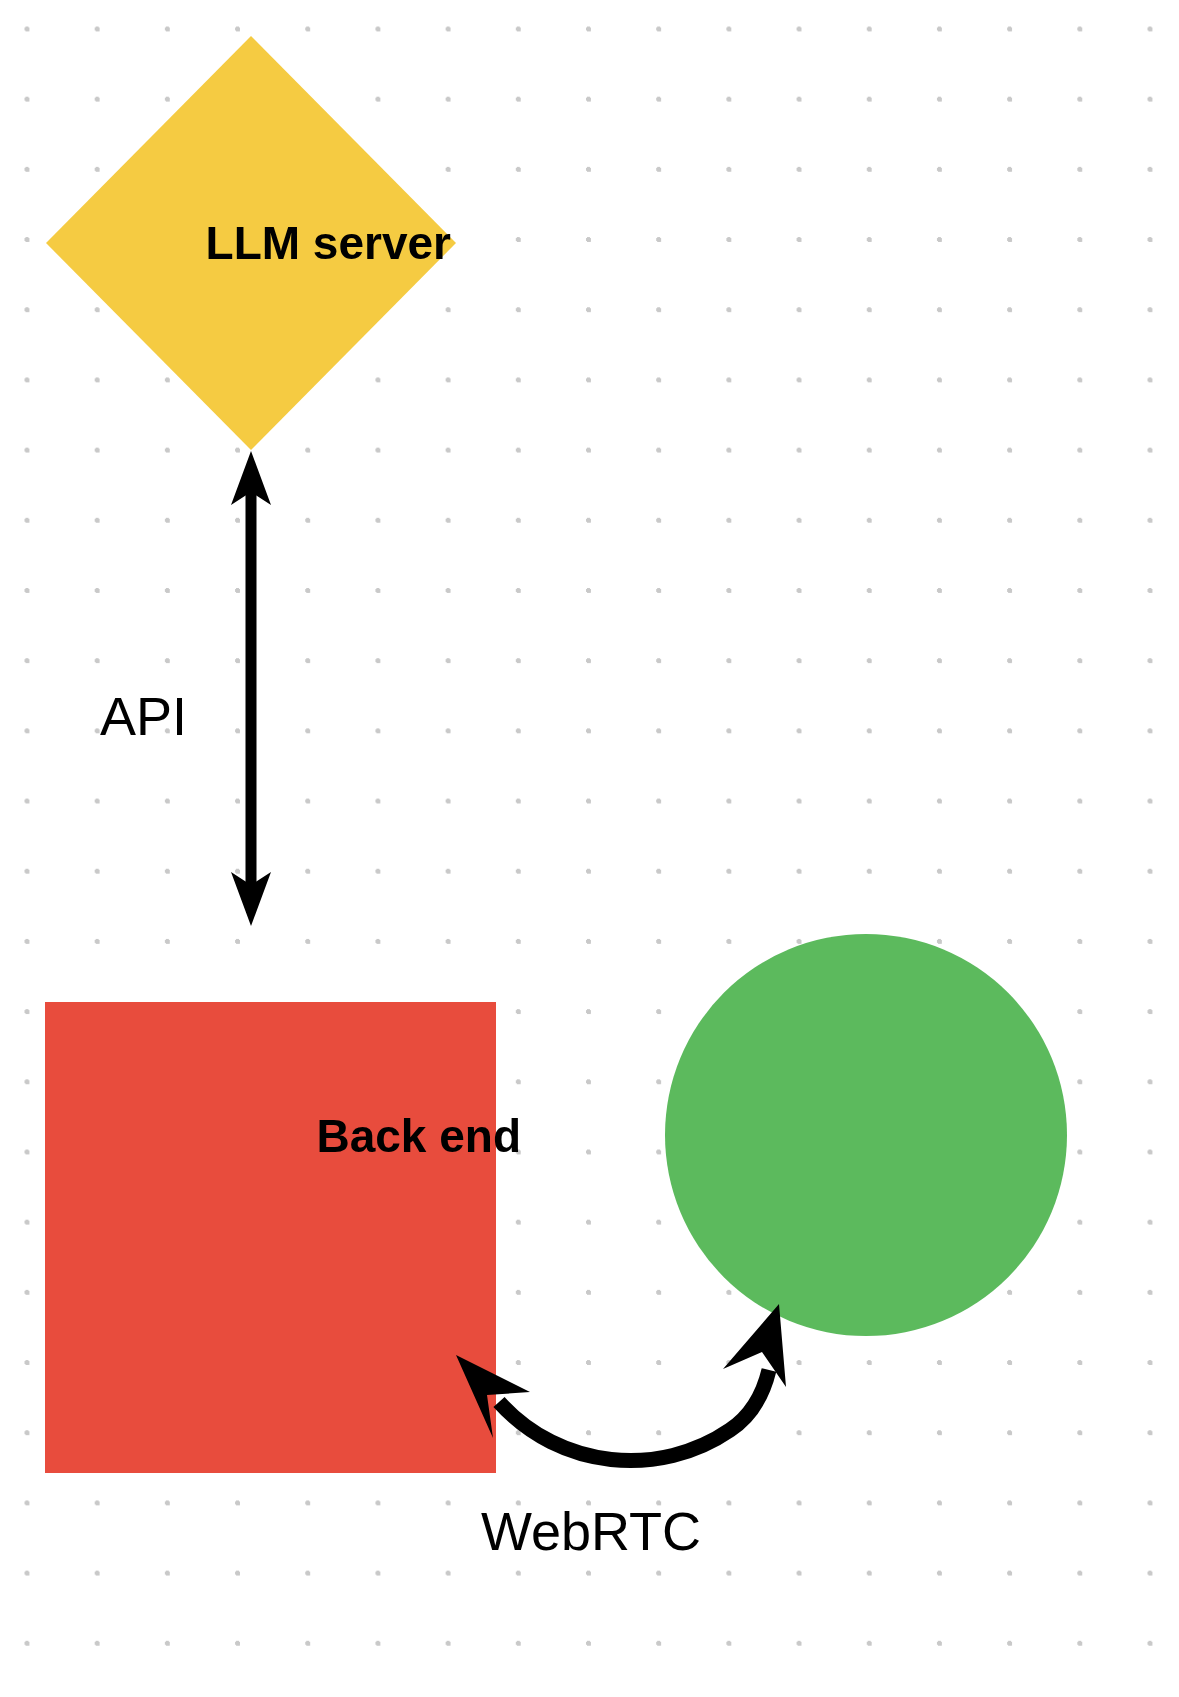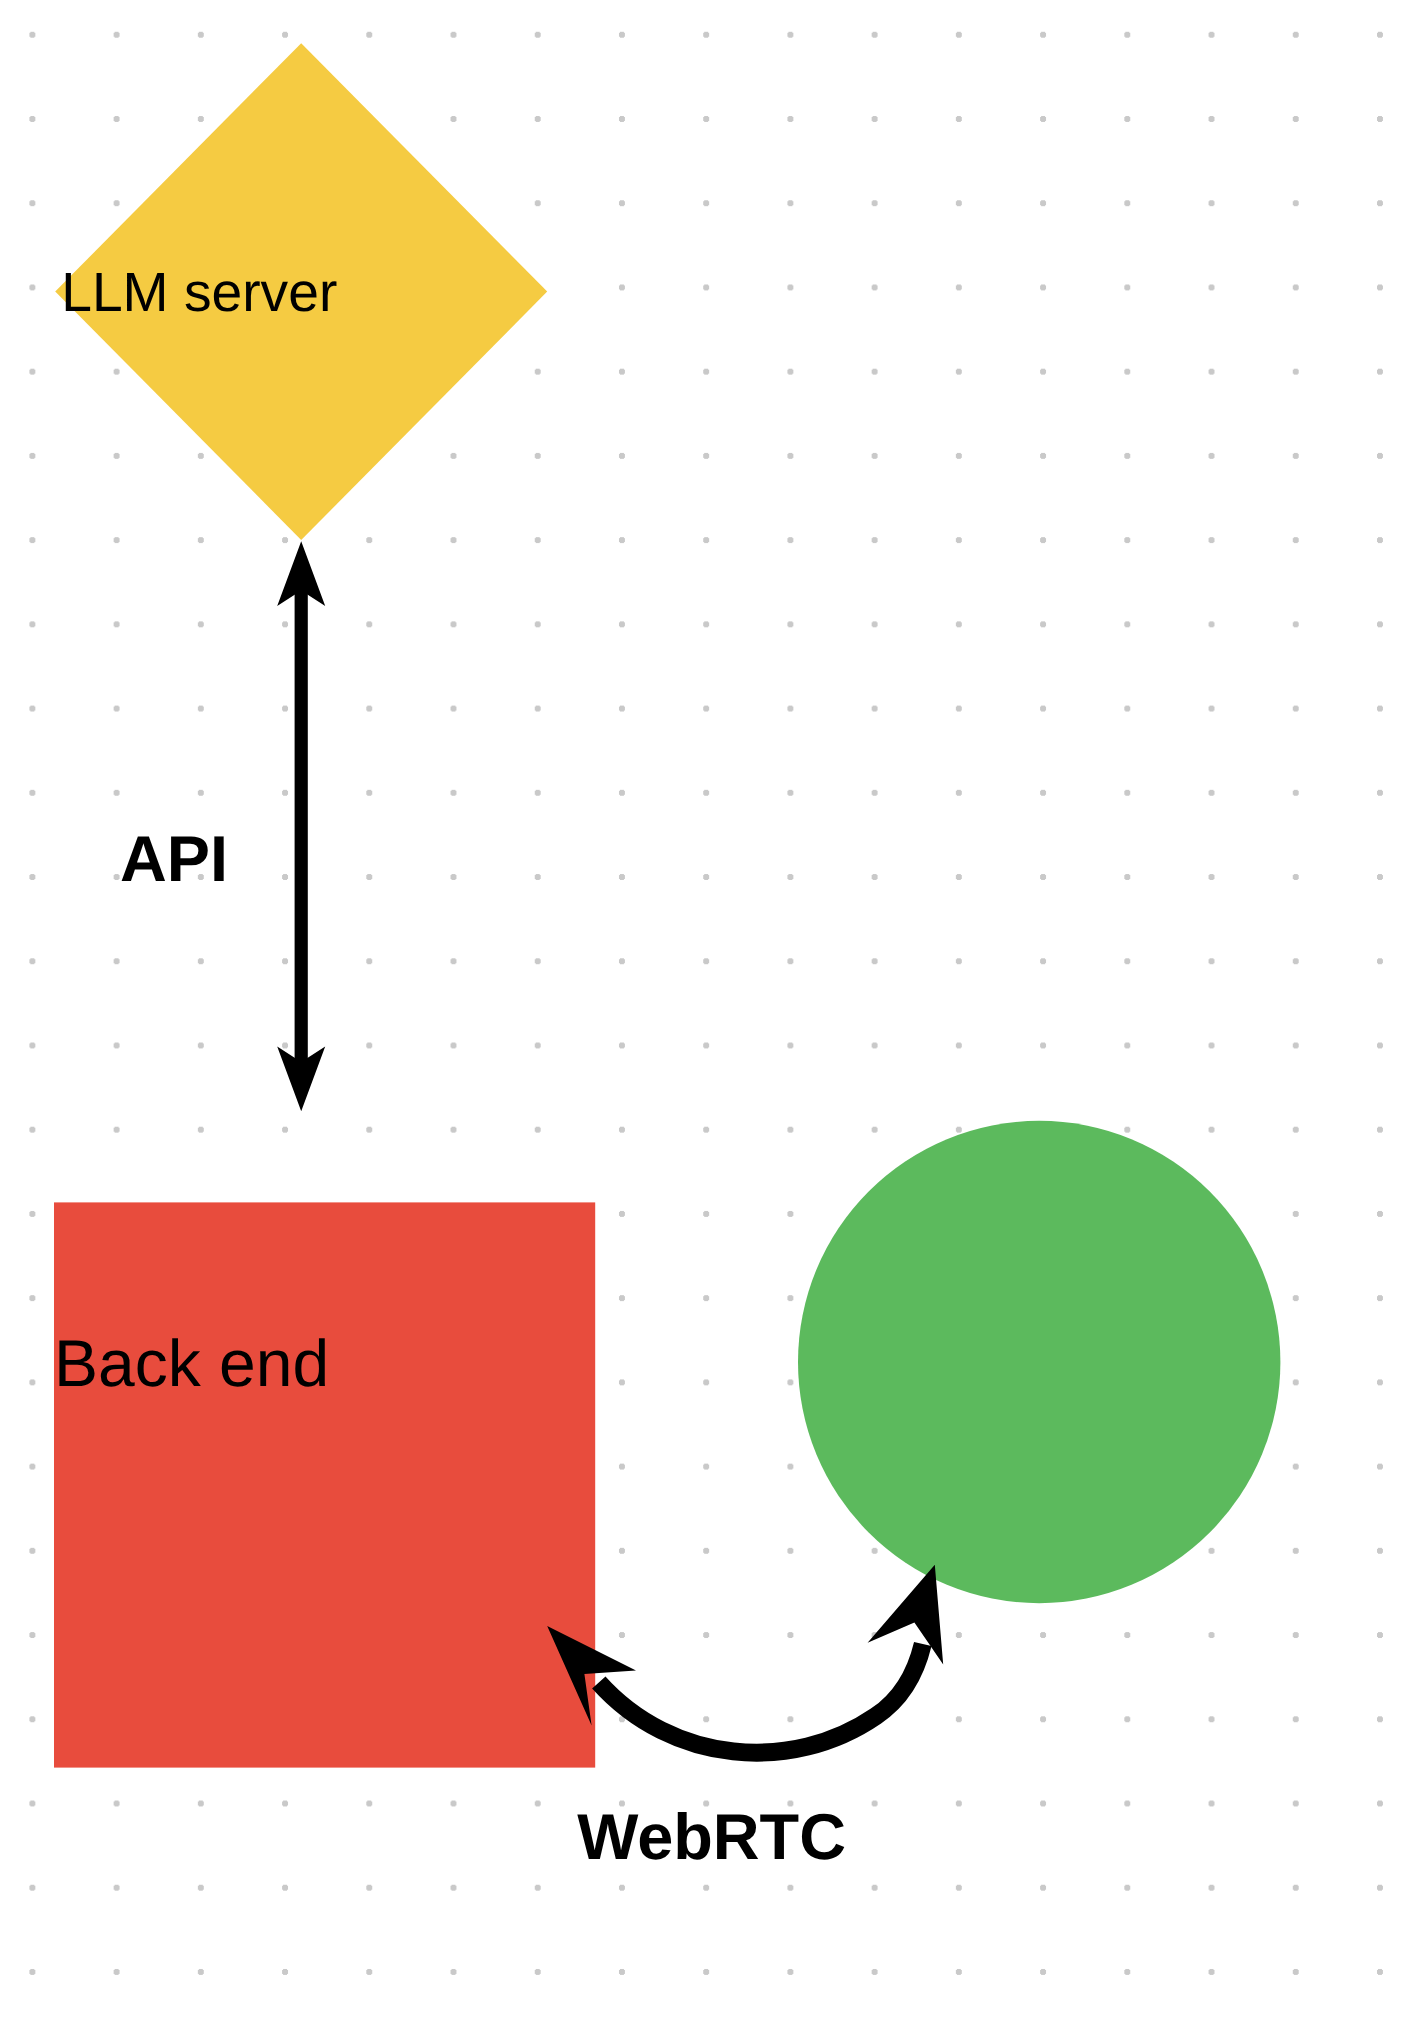--- a/index.html
+++ b/index.html
@@ -23,51 +23,51 @@
     position: absolute;
     left: 0;
     top: 0;
     width: 1179px;
     height: 1697px;
   }
   .node-label {
     position: absolute;
     color: #000000;
     font-family: "Liberation Sans", sans-serif;
-    font-weight: 400;
-    text-align: left;
+    font-weight: 700;
+    text-align: right;
     white-space: nowrap;
     user-select: none;
   }
   #llm-server-label {
     left: 51px;
     top: 212px;
     width: 400px;
     font-size: 46px;
     line-height: 62px;
   }
   #back-end-label {
     left: 45px;
     top: 1105px;
     width: 476px;
-    font-size: 55px;
+    font-size: 46px;
     line-height: 62px;
   }
   #front-end-label {
     left: 666px;
     top: 1105px;
     width: 400px;
     font-size: 46px;
     line-height: 62px;
   }
   .edge-label {
     position: absolute;
     color: #000000;
     font-family: "Liberation Sans", sans-serif;
-    font-weight: 700;
+    font-weight: 400;
     white-space: nowrap;
     user-select: none;
   }
   #api-label {
     left: 100px;
     top: 683px;
     font-size: 54px;
     line-height: 66px;
   }
   #webrtc-label {

